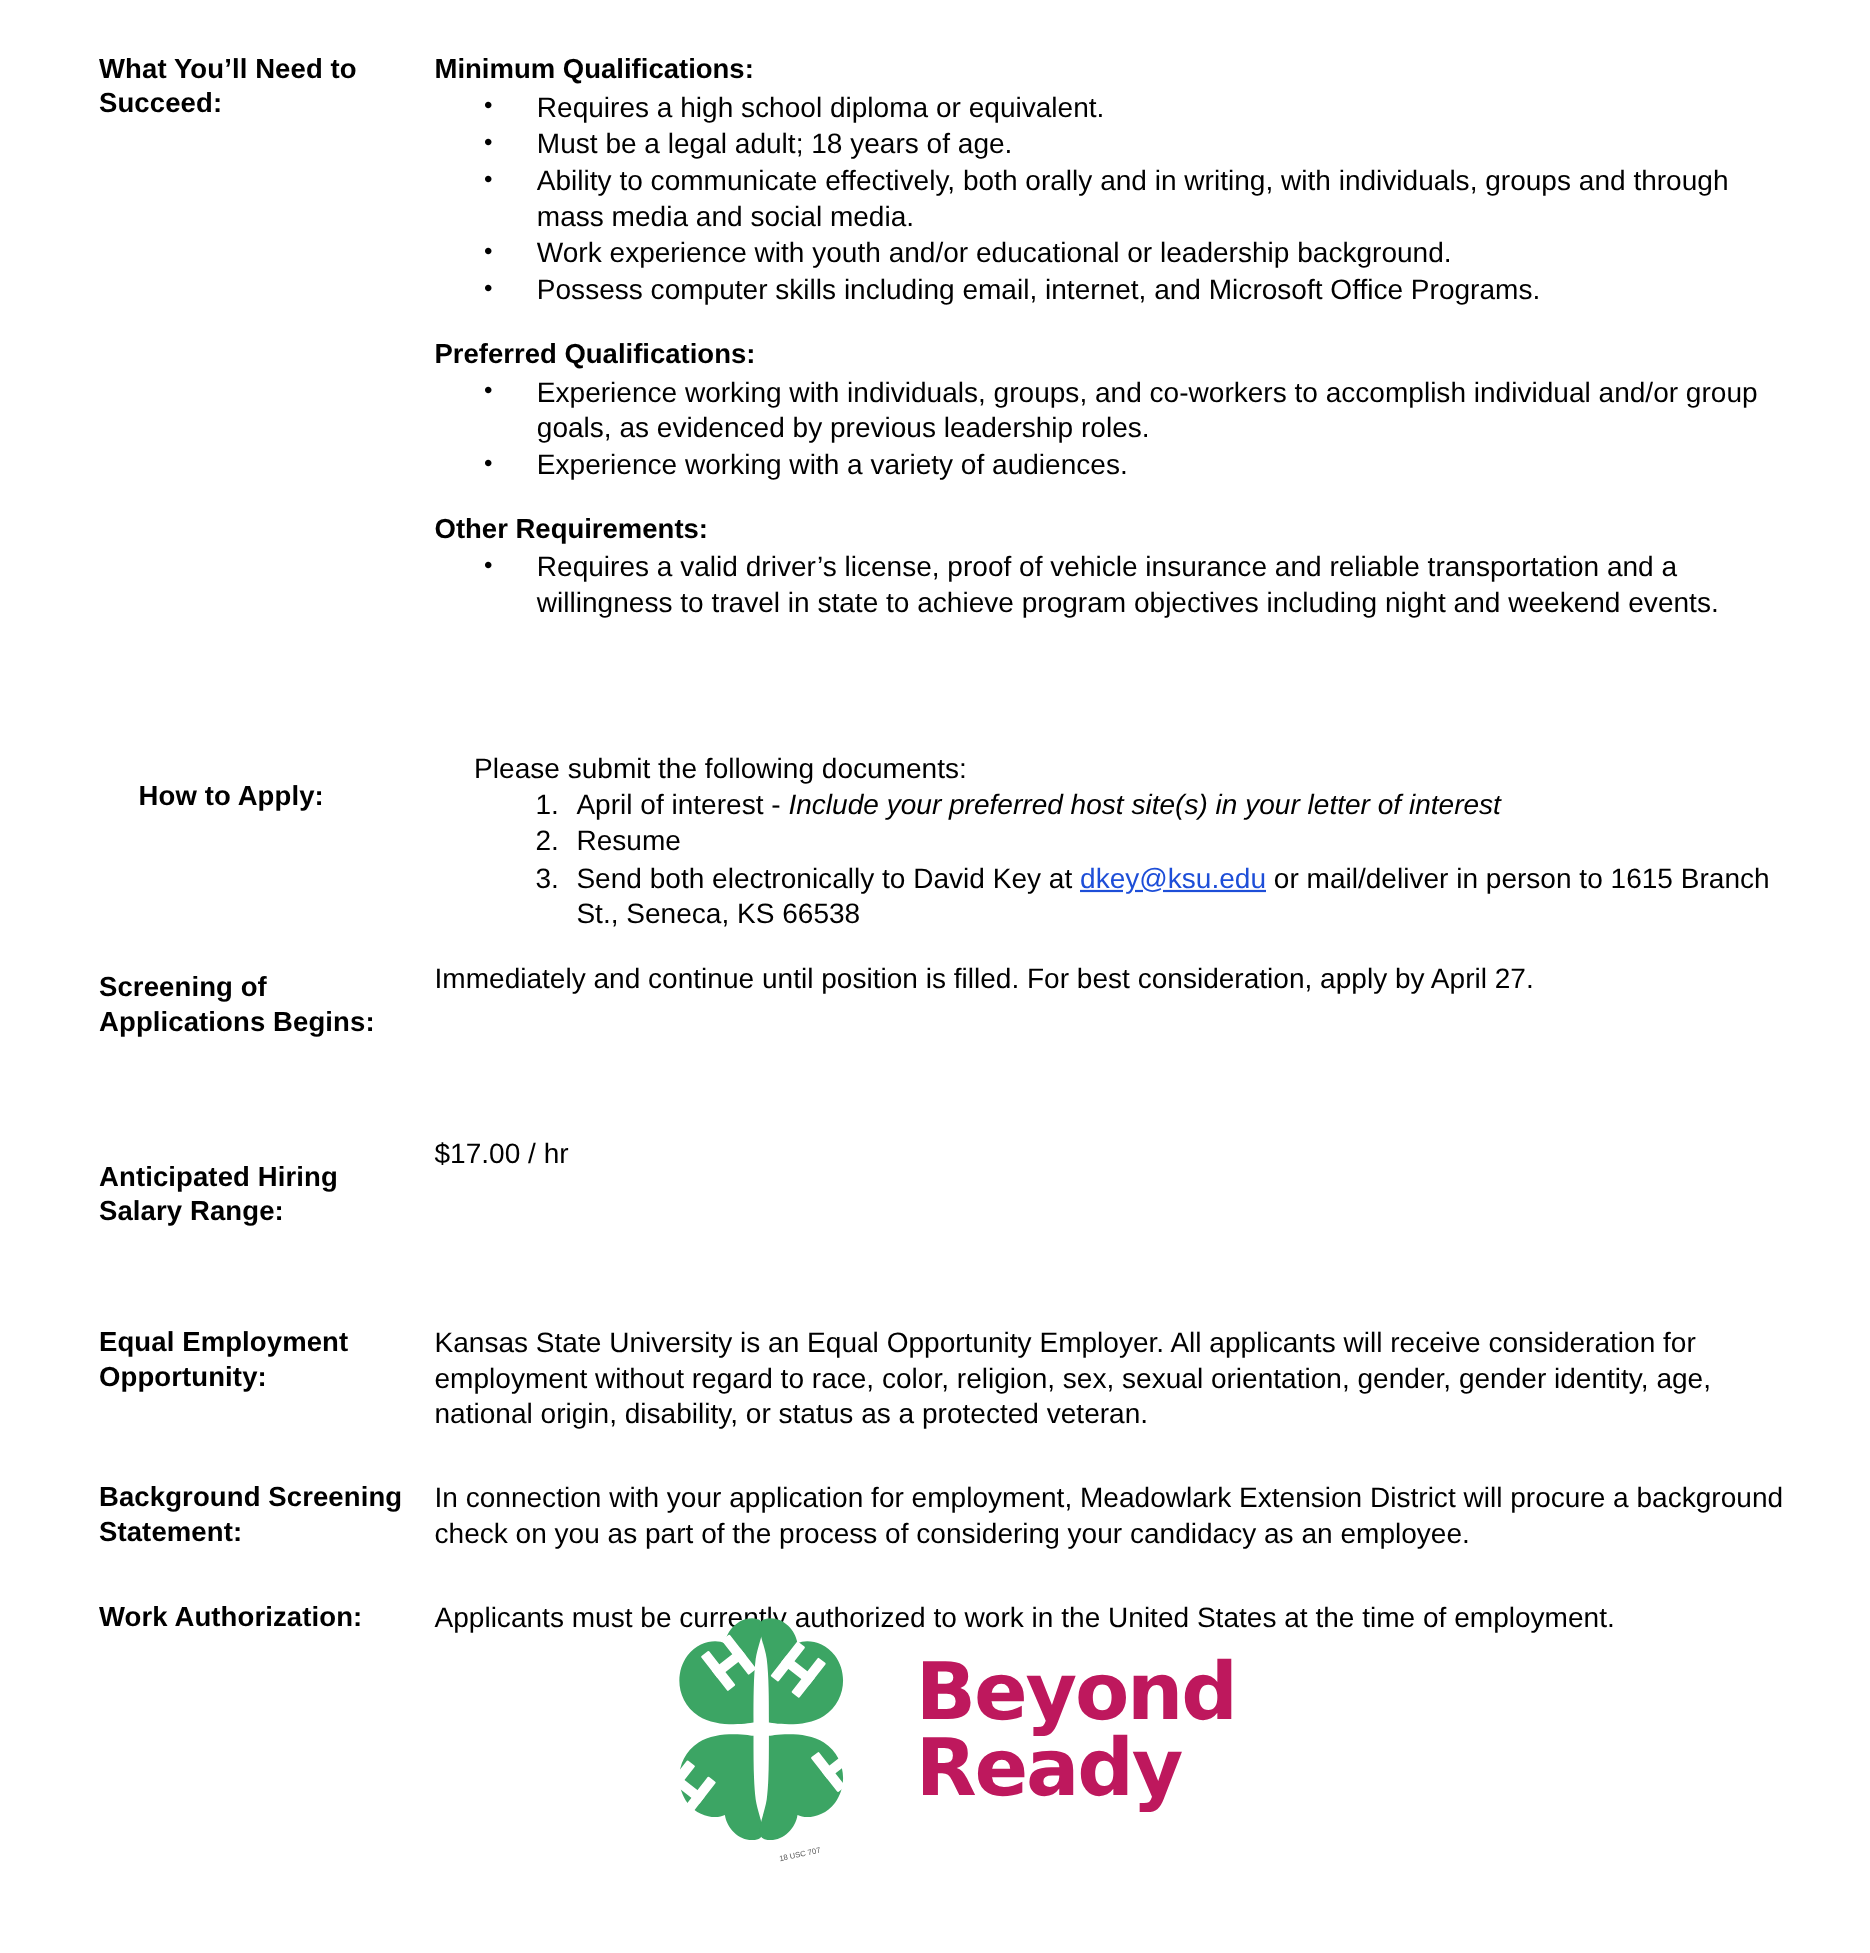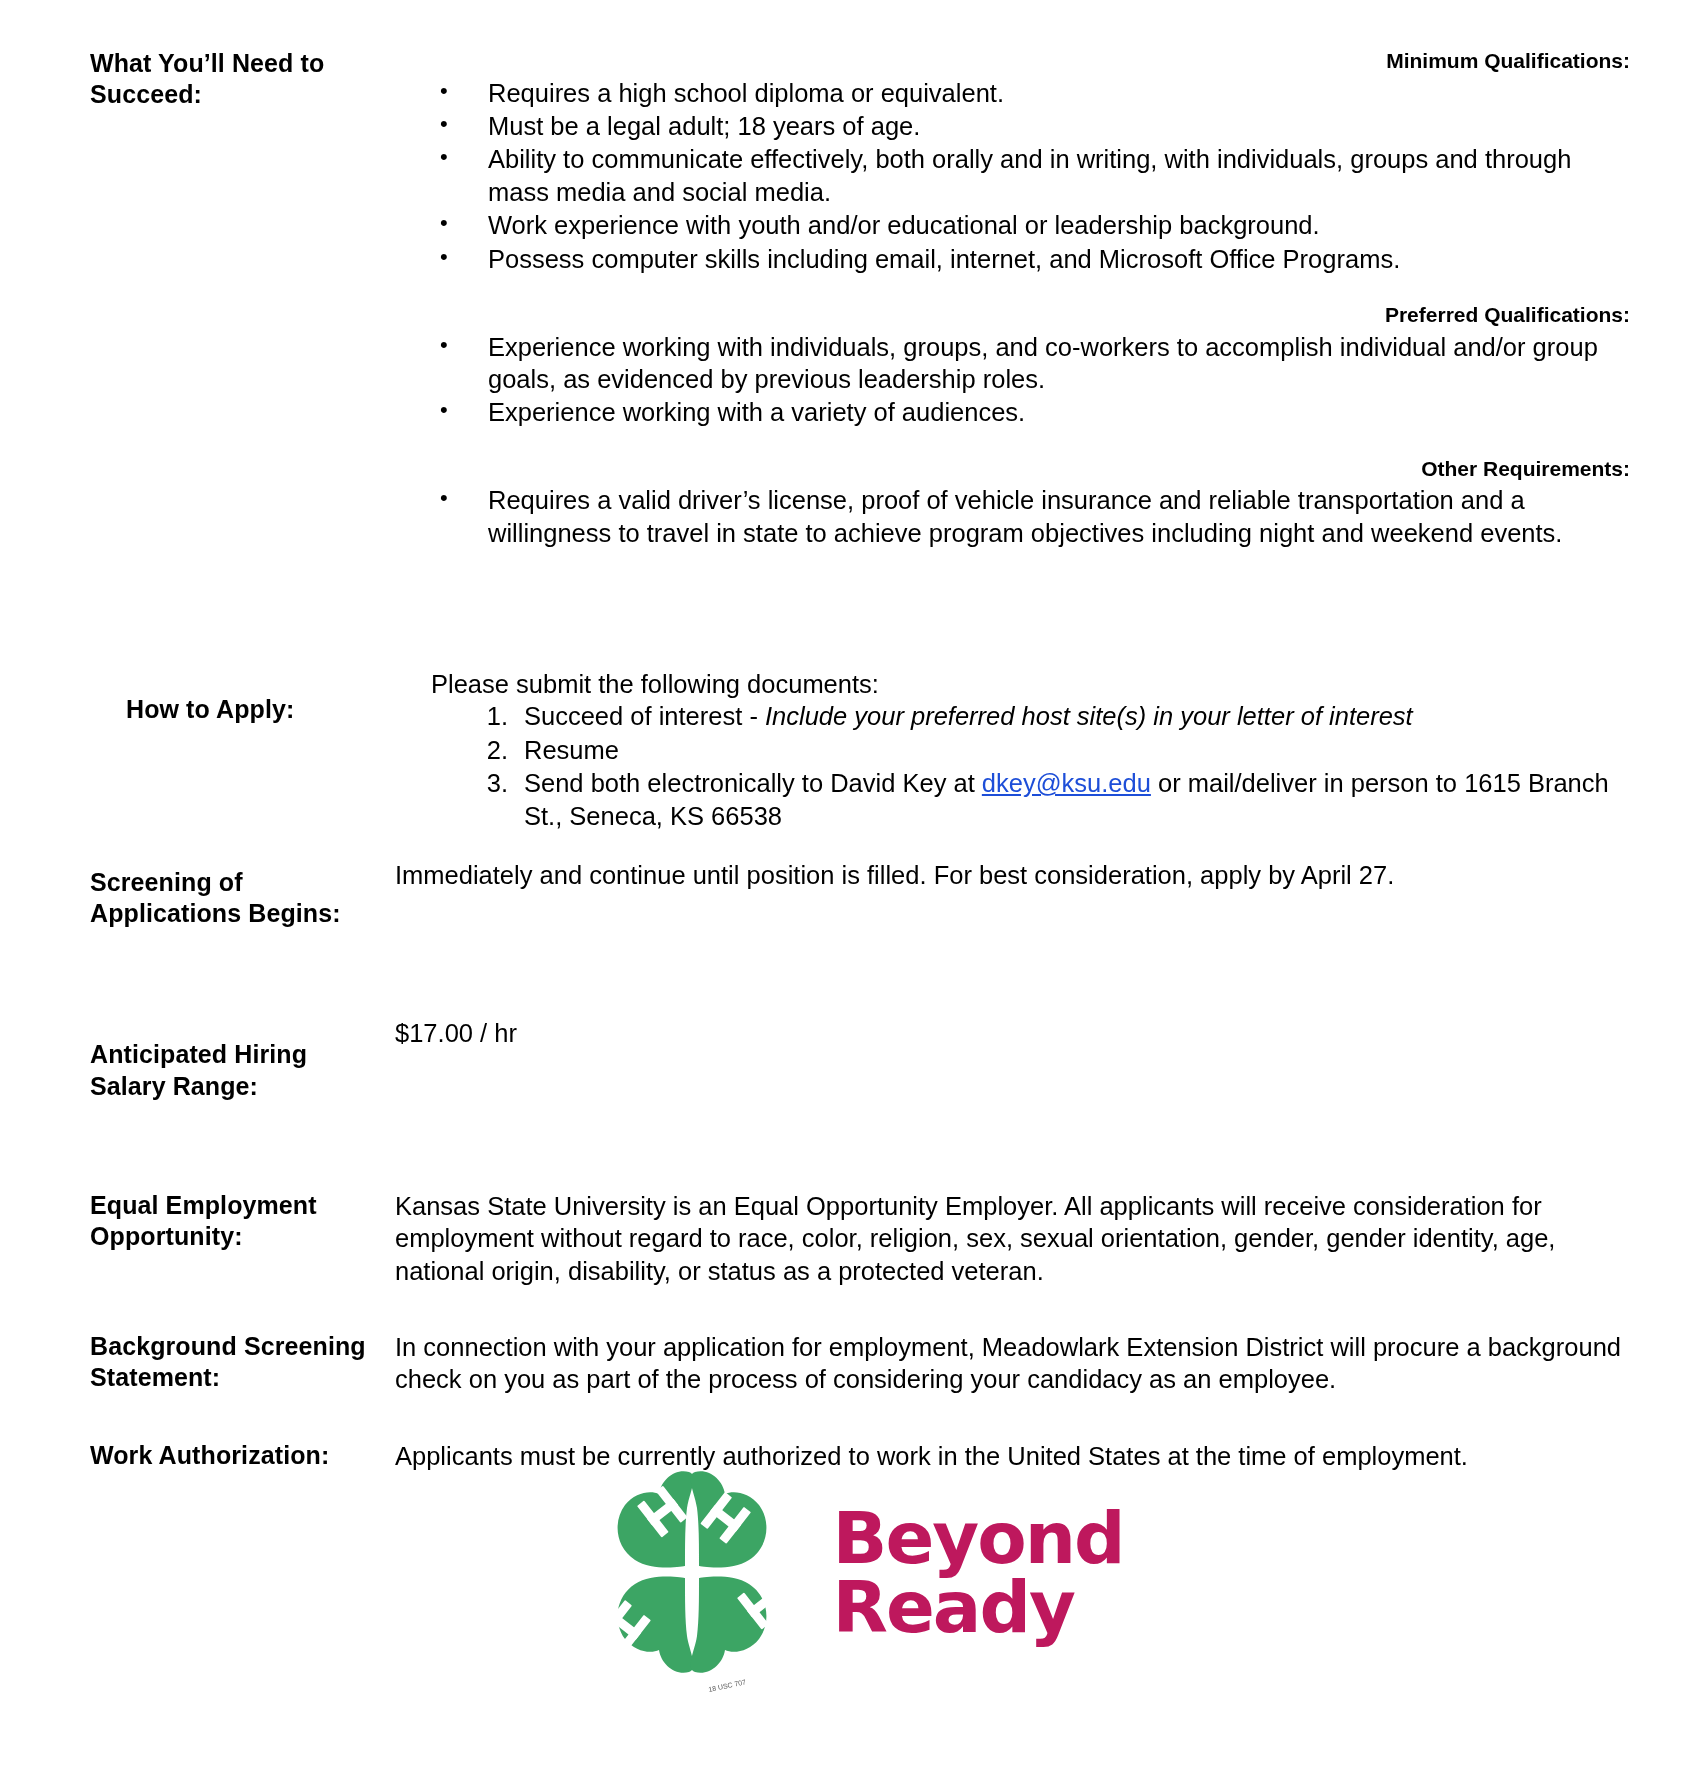--- a/index.html
+++ b/index.html
@@ -41,23 +41,22 @@
     box-sizing: border-box;
   }
   .value-col {
     flex: 1 1 auto;
     font-size: 25.5px;
     line-height: 1.27;
   }
 
   .sub-head {
     font-weight: bold;
-    font-size: 21px;
+    font-size: 25px;
     margin: 0 0 2px 0;
-    text-align: right;
   }
 
   ul.bullets {
     list-style: none;
     margin: 0;
     padding: 0;
   }
   ul.bullets > li {
     position: relative;
     padding-left: 93px;
@@ -175,21 +174,21 @@
     </div>
   </div>
 
   <div class="spacer-xl"></div>
 
   <div class="row">
     <div class="label-col" style="padding-top:26px;margin-left:36px;">How to Apply:</div>
     <div class="value-col">
       <div>Please submit the following documents:</div>
       <ol class="numbered">
-        <li><span>Succeed of interest - </span><span class="ital">Include your preferred host site(s) in your letter of interest</span></li>
+        <li><span>April of interest - </span><span class="ital">Include your preferred host site(s) in your letter of interest</span></li>
         <li><span>Resume</span></li>
         <li><span>Send both electronically to David Key at </span><a class="link" href="#">dkey@ksu.edu</a><span> or mail/deliver in person to 1615 Branch St., Seneca, KS  66538</span></li>
       </ol>
     </div>
   </div>
 
   <div class="spacer-sm"></div>
 
   <div class="row">
     <div class="label-col" style="padding-top:8px;">Screening of Applications Begins:</div>

